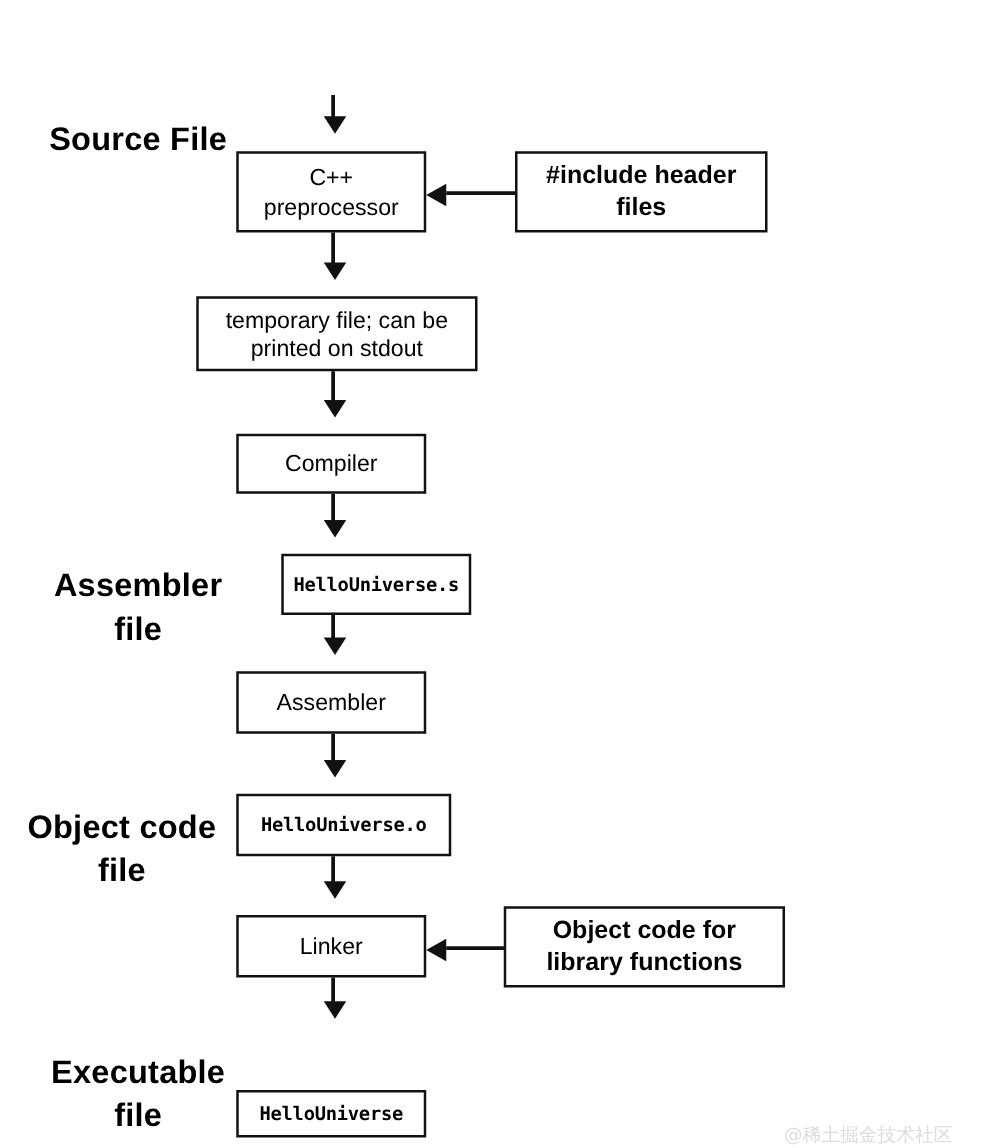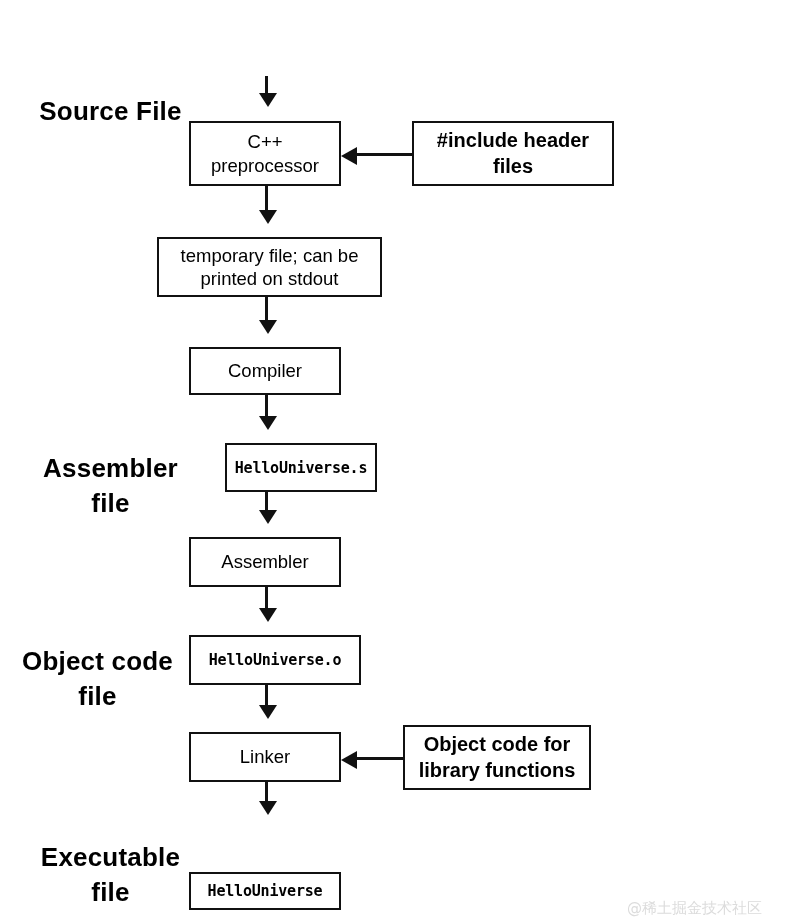--- a/index.html
+++ b/index.html
@@ -134,21 +134,21 @@
     </div>
     <div class="node plain" style="left: 189px; top: 537px; width: 152px; height: 50px;">
       <span class="txt">Assembler</span>
     </div>
     <div class="node mono" style="left: 189px; top: 635px; width: 172px; height: 50px;">
       <span class="txt">HelloUniverse.o</span>
     </div>
     <div class="node plain" style="left: 189px; top: 732px; width: 152px; height: 50px;">
       <span class="txt">Linker</span>
     </div>
-    <div class="node strong" style="left: 403px; top: 725px; width: 188px; height: 65px;">
+    <div class="node strong" style="left: 403px; top: 725px; width: 225px; height: 65px;">
       <span class="txt">Object code for<br>library functions</span>
     </div>
     <div class="node mono" style="left: 189px; top: 828px; width: 152px; height: 38px; margin-top: 44px;">
       <span class="txt">HelloUniverse</span>
     </div>
     <div class="arrow-v" style="left: 265px; top: 76px; height: 18px;"></div>
     <div class="arrow-v" style="left: 265px; top: 186px; height: 25px;"></div>
     <div class="arrow-v" style="left: 265px; top: 297px; height: 24px;"></div>
     <div class="arrow-v" style="left: 265px; top: 395px; height: 22px;"></div>
     <div class="arrow-v" style="left: 265px; top: 492px; height: 19px;"></div>

